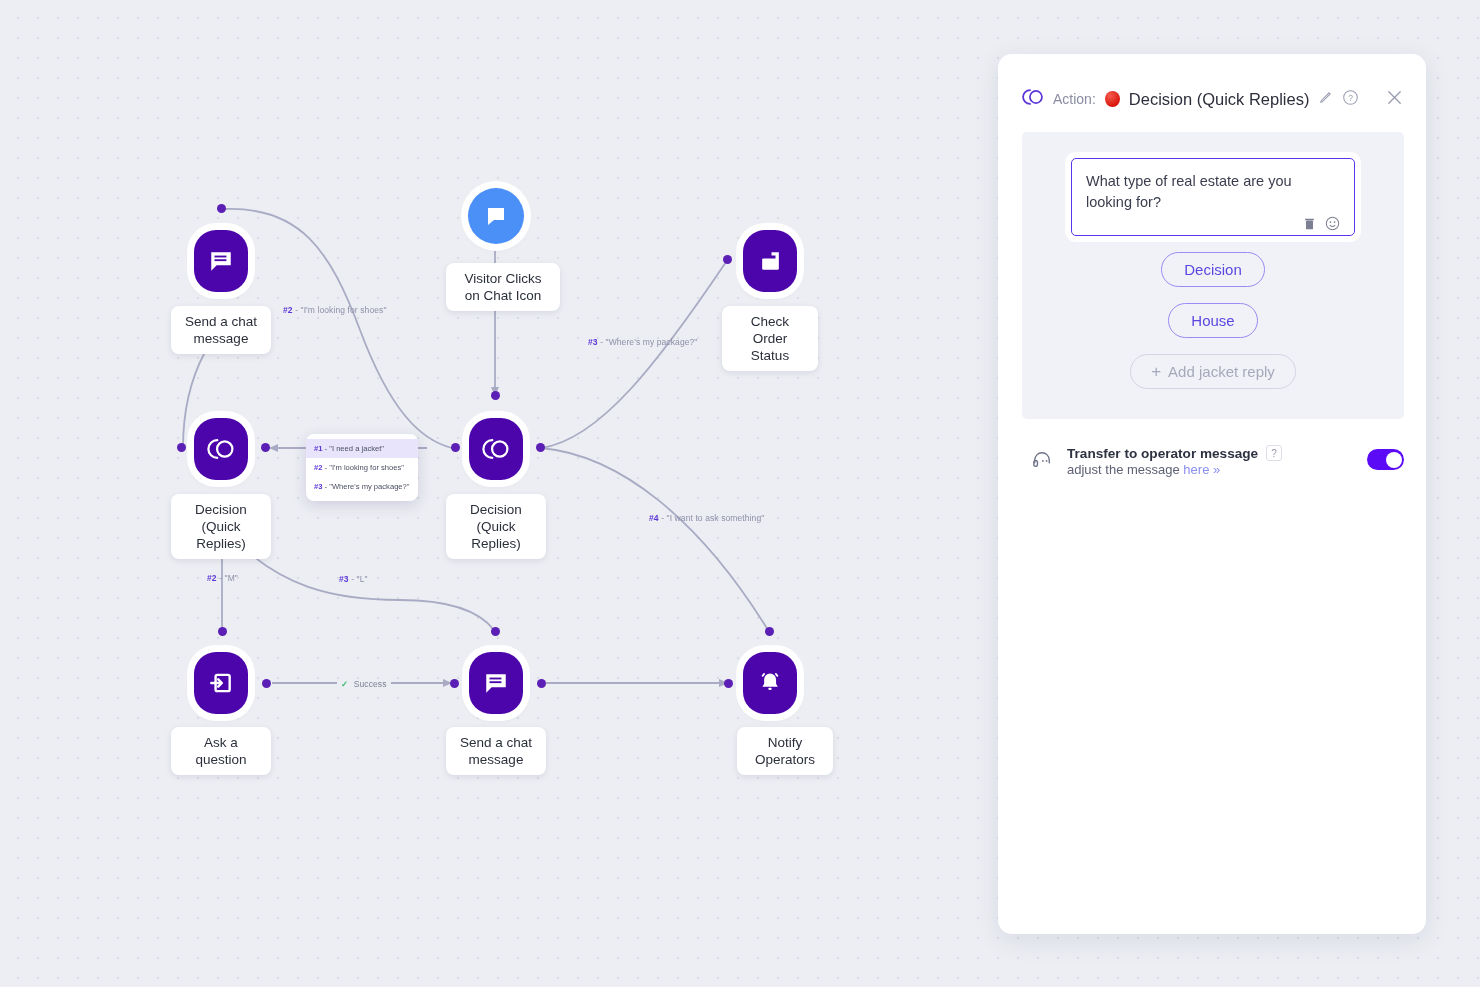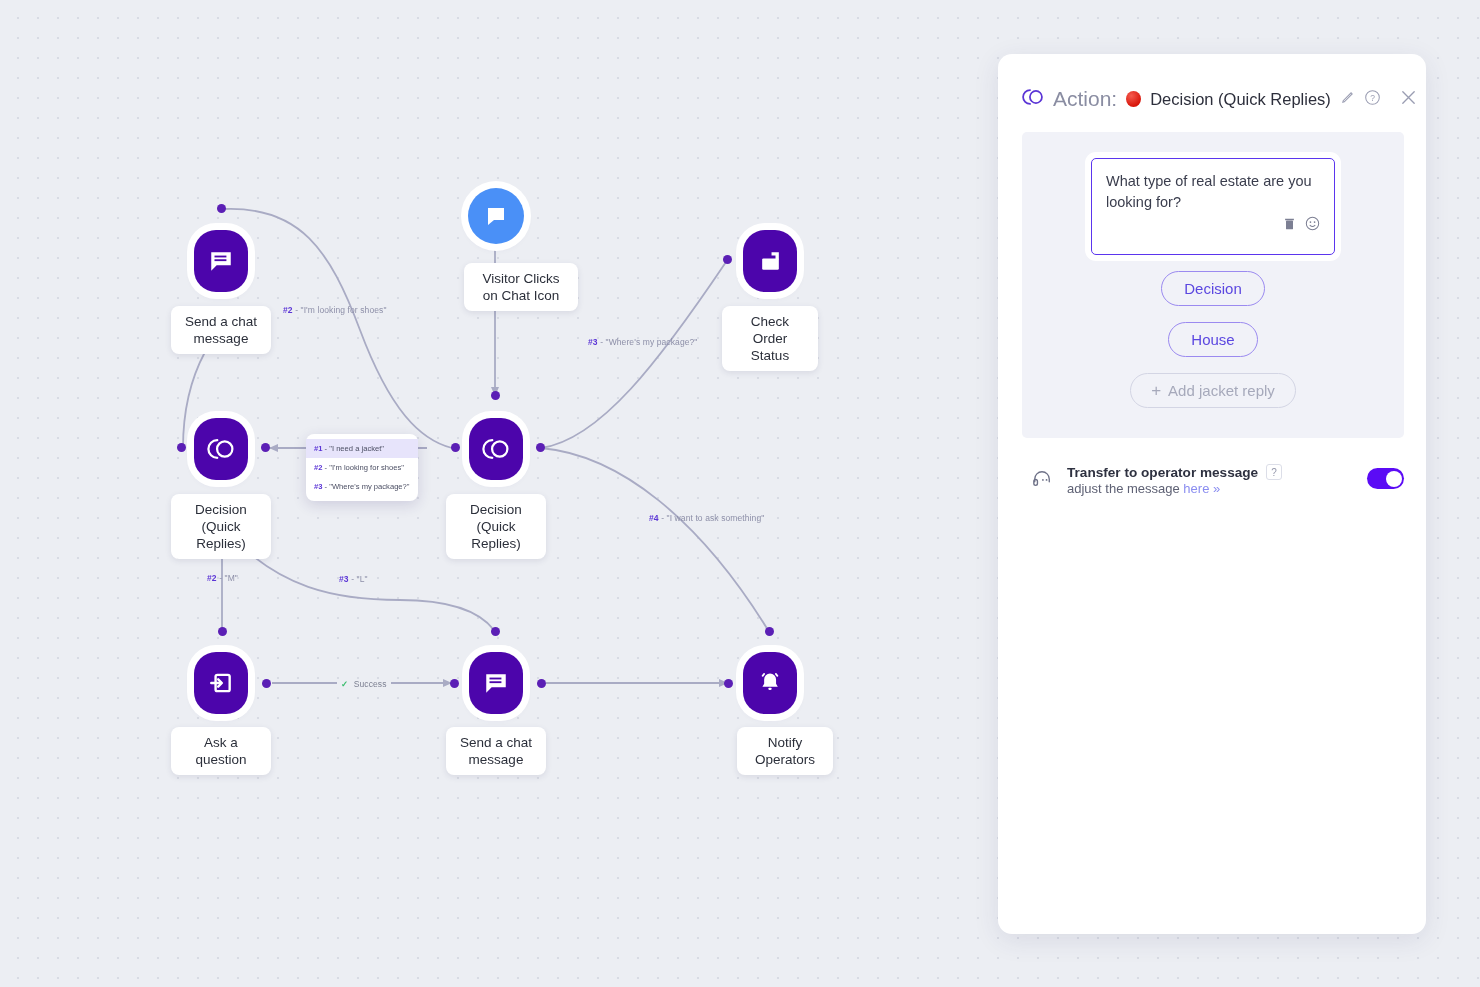--- a/index.html
+++ b/index.html
@@ -93,39 +93,39 @@
     border-radius: 14px;
     box-shadow: 0 6px 26px rgba(50,45,100,.10);
     overflow: hidden;
   }
   #panel-header {
     display: flex; align-items: center;
     padding: 33px 22px 0 24px;
     gap: 9px;
   }
   .brand-mark { flex: 0 0 auto; }
-  .hdr-action-word { color: #8a8da2; font-size: 21px; }
+  .hdr-action-word { color: #8a8da2; font-size: 14px; }
   .hdr-dot { width: 15px; height: 16px; border-radius: 50%;
              background: radial-gradient(circle at 35% 30%, #f55a4e, #d8160b 70%); flex: 0 0 auto;}
   .hdr-title { color: #2d2f3c; font-size: 16.5px; font-weight: 500; white-space: nowrap; }
   .hdr-icon { color: #9a9db2; cursor: pointer; flex: 0 0 auto; }
   .hdr-spacer { flex: 1 1 auto; }
 
   #msg-card {
     margin: 21px 22px 0 24px;
     background: #f1f2f8;
     border-radius: 5px;
     padding: 26px 18px 30px 18px;
   }
   #msg-box {
-    width: 244px; margin: 0 auto;
+    width: 284px; margin: 0 auto;
     background: #ffffff;
     border: 1.6px solid #5b35ee;
     border-radius: 5px;
-    padding: 12px 14px 23px 14px;
+    padding: 12px 14px 4px 14px;
     box-shadow: 0 0 0 6px #ffffff;
   }
   #msg-text {
     font-size: 14.5px; line-height: 21px; color: #3a3d4d;
     min-height: 42px; outline: none;
   }
   #msg-tools { display: flex; justify-content: flex-end; align-items: center; gap: 9px; padding-top: 3px; }
   #msg-tools span { color: #7c7f93; cursor: pointer; line-height: 0; }
 
   .qr-btn {
@@ -237,21 +237,21 @@
     <div class="node-label" style="left:171px; top:306px; width:100px;">Send a chat
 message</div>
 
     <div class="node blue" style="left:468px; top:188px;">
       <span>
         <svg width="24" height="24" viewBox="0 0 24 24">
             <path fill="#fff" d="M4 4h16v12H10l-6 5z"></path>
           </svg>
       </span>
     </div>
-    <div class="node-label" style="left:464px; top:263px; width:114px;">Visitor Clicks
+    <div class="node-label" style="left:446px; top:263px; width:114px;">Visitor Clicks
 on Chat Icon</div>
 
     <div class="node" style="left:743px; top:230px;">
       <span>
         <svg width="25" height="25" viewBox="0 0 24 24">
             <rect x="4" y="9" width="16" height="11" rx="1.2" fill="#fff"></rect>
             <path fill="#fff" d="M13 3h7v7h-3.2V6.2H13z"></path>
           </svg>
       </span>
     </div>

